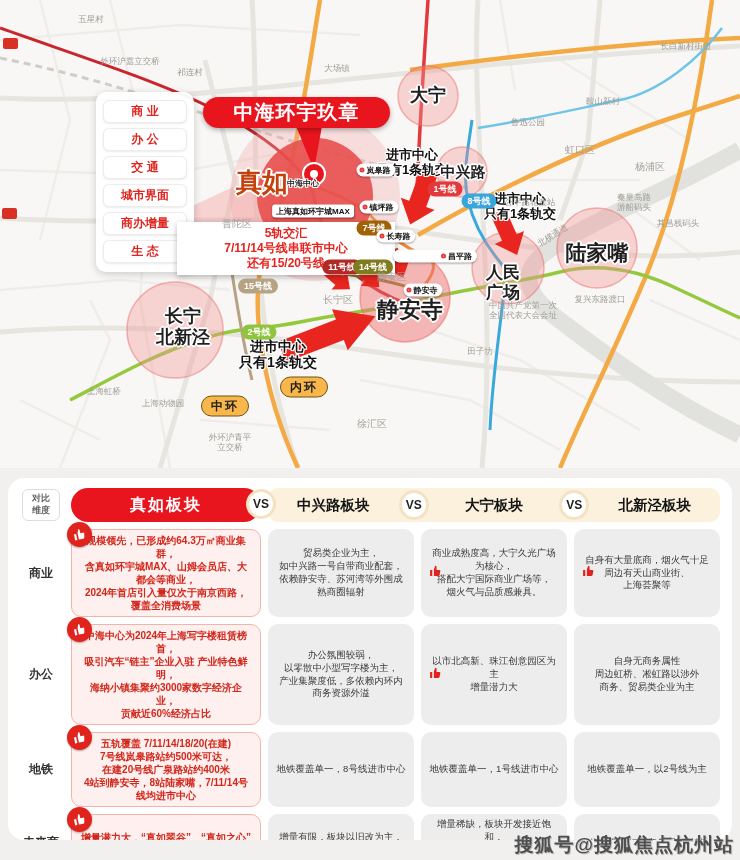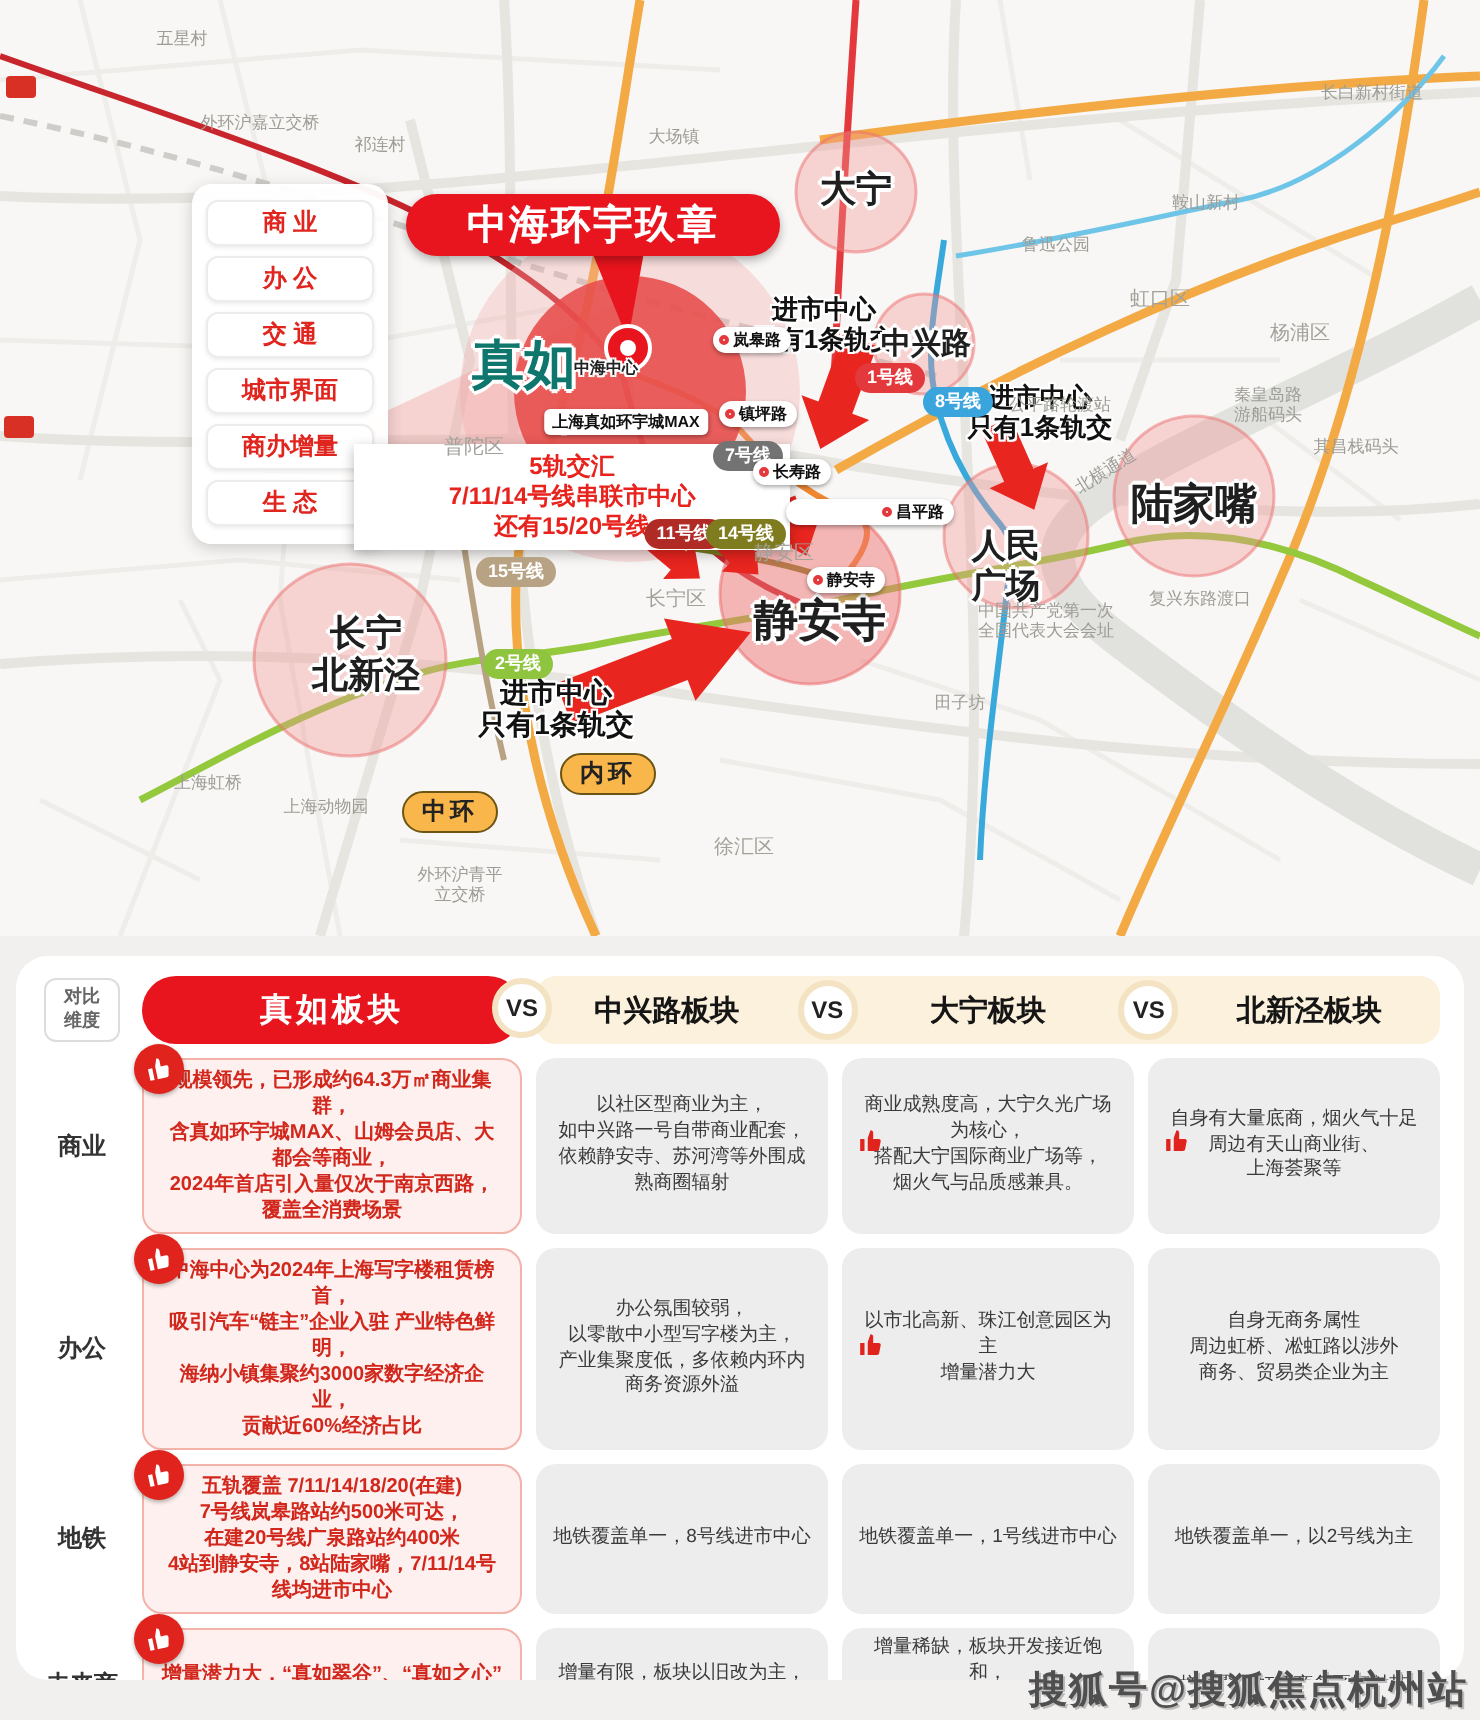--- a/index.html
+++ b/index.html
@@ -137,21 +137,21 @@
     <div class="legend-panel">
       <div class="legend-item">商 业</div>
       <div class="legend-item">办 公</div>
       <div class="legend-item">交 通</div>
       <div class="legend-item">城市界面</div>
       <div class="legend-item">商办增量</div>
       <div class="legend-item">生 态</div>
     </div>
 
     <div class="title-bubble">中海环宇玖章</div>
-    <div class="ml ow2 area" style="left:262px;top:183px;font-size:26px;color:#0f766e;">真如</div>
+    <div class="ml ow2 area" style="left:262px;top:183px;font-size:26px;color:#c2410c;">真如</div>
     <div class="ml ow" style="left:303px;top:184px;font-size:8px;font-weight:bold;color:#222;">中海中心</div>
     <div class="chip" style="left:313px;top:211px;">上海真如环宇城MAX</div>
 
     <div class="callout-box">
       <div>5轨交汇</div>
       <div>7/11/14号线串联市中心</div>
       <div>还有15/20号线</div>
     </div>
 
     <div class="ml ow note" style="left:412px;top:163px;">进市中心
@@ -164,21 +164,21 @@
     <div class="ml ow2 area" style="left:428px;top:95px;font-size:18px;">大宁</div>
     <div class="ml ow2 area" style="left:463px;top:172px;font-size:15px;">中兴路</div>
     <div class="ml ow2 area" style="left:503px;top:283px;font-size:17px;">人民
 广场</div>
     <div class="ml ow2 area" style="left:597px;top:253px;font-size:21px;">陆家嘴</div>
     <div class="ml ow2 area" style="left:410px;top:310px;font-size:22px;">静安寺</div>
     <div class="ml ow2 area" style="left:183px;top:327px;font-size:18px;">长宁
 北新泾</div>
 
     <div class="pill" style="left:433px;top:189px;background:#e4393c;">1号线</div>
-    <div class="pill" style="left:362px;top:228px;background:#737373;">7号线</div>
+    <div class="pill" style="left:362px;top:228px;background:#a16207;">7号线</div>
     <div class="pill" style="left:467px;top:201px;background:#3aa5dc;">8号线</div>
     <div class="pill" style="left:330px;top:267px;background:#b02a26;">11号线</div>
     <div class="pill" style="left:361px;top:267px;background:#7f7b1f;">14号线</div>
     <div class="pill" style="left:246px;top:286px;background:#b8a284;">15号线</div>
     <div class="pill" style="left:247px;top:332px;background:#8fc43f;">2号线</div>
 
     <div class="ringpill" style="left:225px;top:406px;">中环</div>
     <div class="ringpill" style="left:304px;top:387px;">内环</div>
 
     <div class="station" style="left:376px;top:170px;">
@@ -247,21 +247,21 @@
           <div class="hc-label">北新泾板块</div>
         </div>
 
         <div class="rowlab">商业</div>
         <div class="cell zr"><span class="thumb-big"><svg viewBox="0 0 24 24">
                 <path d="M2 10h4v11H2zM9 21h8.5c1 0 1.8-.7 2-1.6l1.4-7A2 2 0 0 0 19 10h-5V4.5A2.5 2.5 0 0 0 11.5 2L9 9z" fill="#fff"></path>
               </svg></span><span>规模领先，已形成约64.3万㎡商业集群，
 含真如环宇城MAX、山姆会员店、大都会等商业，
 2024年首店引入量仅次于南京西路，
 覆盖全消费场景</span></div>
-        <div class="cell gy"><span>以社区型商业为主，
+        <div class="cell gy"><span>贸易类企业为主，
 如中兴路一号自带商业配套，
 依赖静安寺、苏河湾等外围成熟商圈辐射</span></div>
         <div class="cell gy"><span class="thumb-small"><svg viewBox="0 0 24 24">
                 <path d="M2 10h4v11H2zM9 21h8.5c1 0 1.8-.7 2-1.6l1.4-7A2 2 0 0 0 19 10h-5V4.5A2.5 2.5 0 0 0 11.5 2L9 9z" fill="#e0231d"></path>
               </svg></span><span>商业成熟度高，大宁久光广场为核心，
 搭配大宁国际商业广场等，
 烟火气与品质感兼具。</span></div>
         <div class="cell gy"><span class="thumb-small"><svg viewBox="0 0 24 24">
                 <path d="M2 10h4v11H2zM9 21h8.5c1 0 1.8-.7 2-1.6l1.4-7A2 2 0 0 0 19 10h-5V4.5A2.5 2.5 0 0 0 11.5 2L9 9z" fill="#e0231d"></path>
               </svg></span><span>自身有大量底商，烟火气十足

